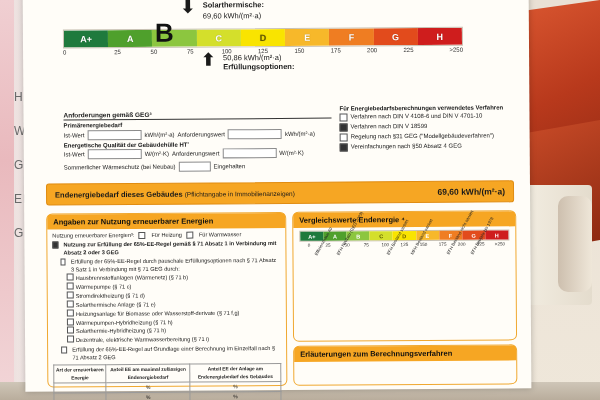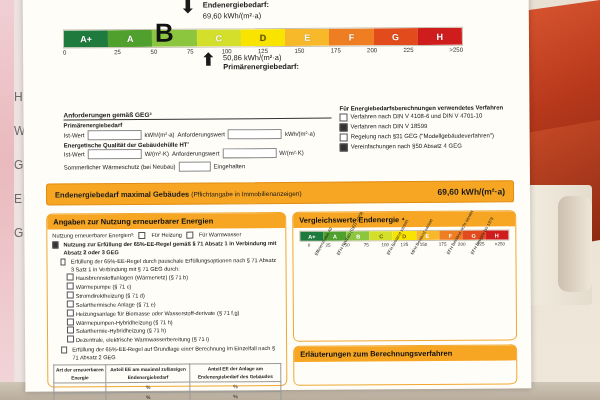--- a/index.html
+++ b/index.html
@@ -165,21 +165,21 @@
   <div class="inner"></div>
 </div>
 <div class="bg-bottom"></div>
 
 <div class="sheet">
 <div class="inner-pad">
 
   <div class="scaleblock">
     <div style="position:relative;height:24px;">
       <div style="position:absolute;left:118px;top:1px;" class="arrowglyph">⬇</div>
-      <div style="position:absolute;left:140px;top:0px;" class="scale-caption">Endenergiebedarf:</div>
+      <div style="position:absolute;left:140px;top:0px;" class="scale-caption">Solarthermische:</div>
       <div style="position:absolute;left:140px;top:10px;" class="scale-value">69,60 kWh/(m²·a)</div>
     </div>
 
     <div class="bar-wrap">
       <div class="bar">
         <div class="seg" style="background:#1f7a3d">A+</div>
         <div class="seg" style="background:#4fa02c">A</div>
         <div class="seg" style="background:#8cc63f"></div>
         <div class="seg" style="background:#d4df2b">C</div>
         <div class="seg" style="background:#f9e400;color:#6a5c00">D</div>
@@ -200,21 +200,21 @@
         <span>175</span>
         <span>200</span>
         <span>225</span>
         <span>&gt;250</span>
       </div>
     </div>
 
     <div style="position:relative;height:26px;margin-top:4px;">
       <div style="position:absolute;left:138px;top:2px;" class="arrowglyph">⬆</div>
       <div style="position:absolute;left:160px;top:0px;" class="scale-value">50,86 kWh/(m²·a)</div>
-      <div style="position:absolute;left:160px;top:10px;" class="scale-caption">Primärenergiebedarf:</div>
+      <div style="position:absolute;left:160px;top:10px;" class="scale-caption">Erfüllungsoptionen:</div>
     </div>
   </div>
 
   <div class="req">
     <h4>Anforderungen gemäß GEG³</h4>
     <div class="sub">Primärenergiebedarf</div>
     <div class="row">
       <span>Ist-Wert</span>
       <span class="box"></span>
       <span>kWh/(m²·a)</span>
@@ -253,21 +253,21 @@
           <span>Regelung nach §31 GEG ("Modellgebäudeverfahren")</span>
         </div>
     <div class="row">
           <span class="cbox" style="background:#333"></span>
           <span>Vereinfachungen nach §50 Absatz 4 GEG</span>
         </div>
   </div>
 
   <div class="endebar">
     <div class="l">
-      <span>Endenergiebedarf maximal Gebäudes</span>
+      <span>Endenergiebedarf dieses Gebäudes</span>
       <span class="small">(Pflichtangabe in Immobilienanzeigen)</span>
     </div>
     <div class="r">69,60 kWh/(m²·a)</div>
   </div>
 
   <div class="panel" id="panel-left">
     <div class="hd">Angaben zur Nutzung erneuerbarer Energien</div>
     <div class="bd">
       <div style="display:flex;gap:4px;align-items:center;">
         <span>Nutzung erneuerbarer Energien³:</span>

